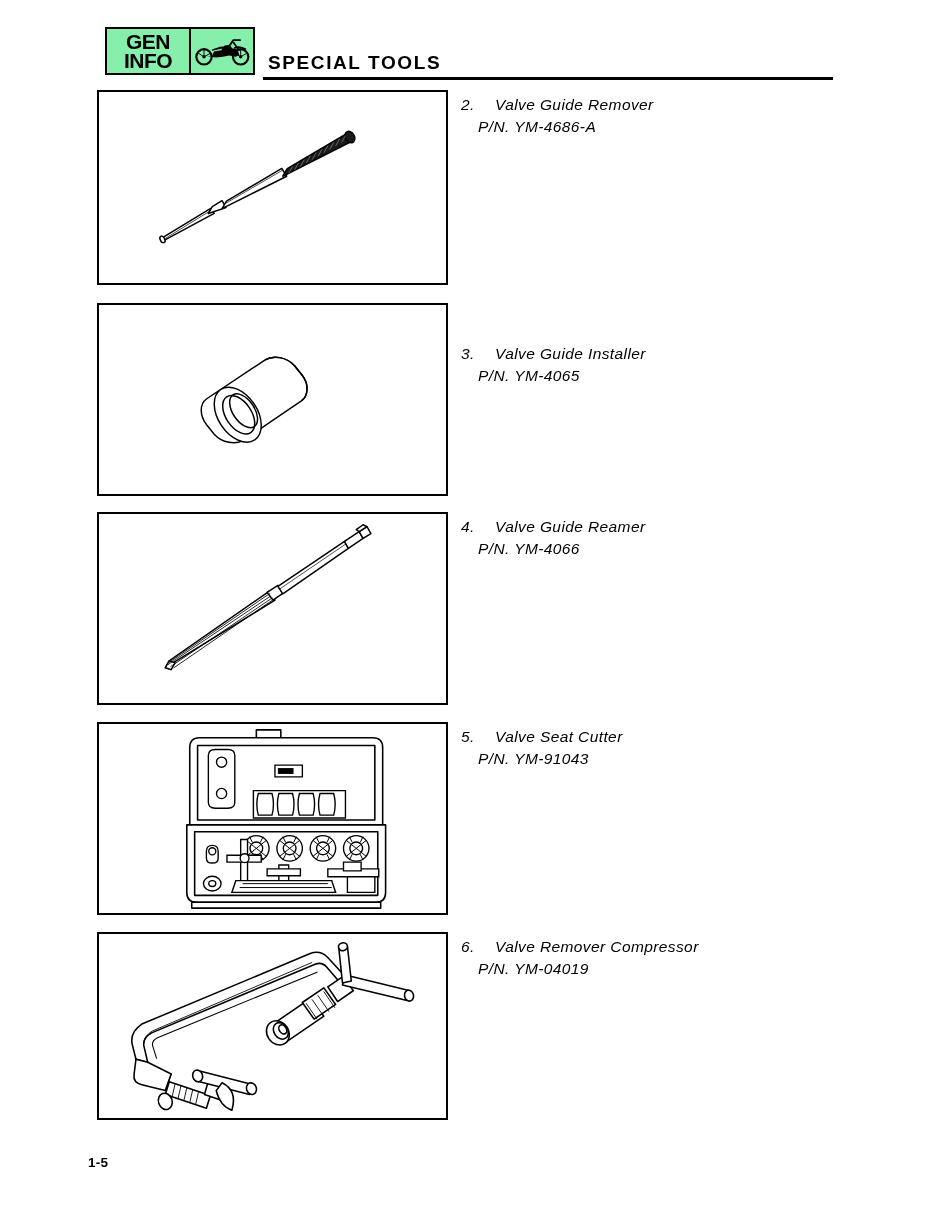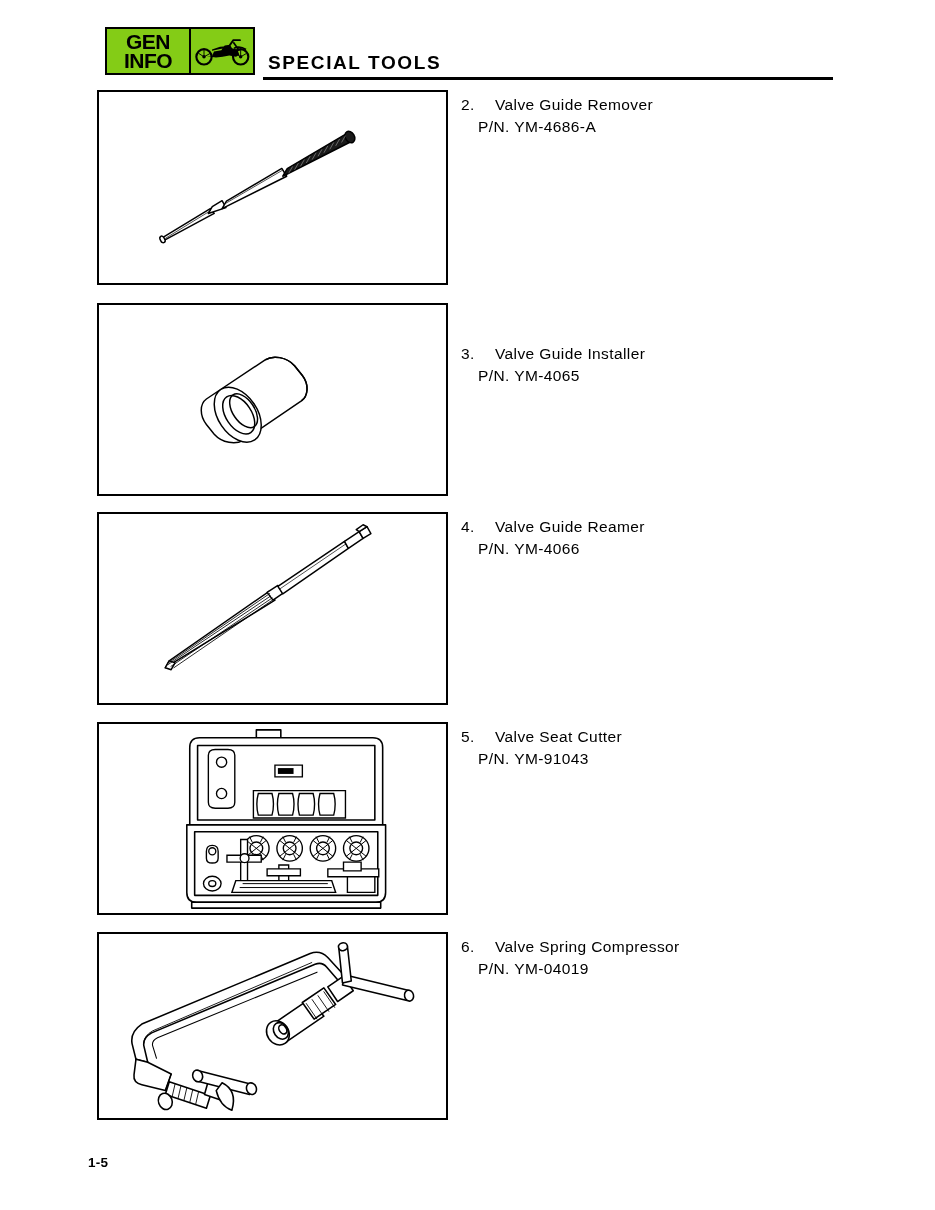--- a/index.html
+++ b/index.html
@@ -31,21 +31,21 @@
   .logo-box {
     position: absolute;
     left: 105px;
     top: 27px;
     width: 150px;
     height: 48px;
     border: 2.5px solid #000;
     box-sizing: border-box;
     display: flex;
     align-items: stretch;
-    background: #84cc16;
+    background: #86efac;
   }
   .logo-text {
     width: 84px;
     display: flex;
     flex-direction: column;
     align-items: center;
     justify-content: center;
     line-height: 0.92;
     border-right: 2.5px solid #000;
     box-sizing: border-box;
@@ -105,20 +105,21 @@
   }
   .caption {
     position: absolute;
     left: 478px;
     top: 0;
     width: 380px;
     font-size: 15.5px;
     line-height: 22px;
     font-family: "Liberation Sans", sans-serif;
     letter-spacing: 0.4px;
+    font-style: italic;
   }
   .caption .cap-line1 {
     white-space: nowrap;
     padding-left: 17px;
     text-indent: -17px;
   }
   .caption .cap-num {
     display: inline-block;
     width: 17px;
   }
@@ -433,20 +434,20 @@
           <path d="M243 12 L252 12 L256 48 L247 50 Z"></path>
           <ellipse cx="247.5" cy="13" rx="4.6" ry="4" transform="rotate(-14 247.5 13)"></ellipse>
         </g>
 
         <g stroke="#000" stroke-width="0.9" fill="none">
           <path d="M44 112 Q44 104 53 99 L216 29"></path>
         </g>
       </svg>
     </div>
     <div class="caption" style="top:4px;">
-      <div class="cap-line1"><span class="cap-num">6.</span><span>Valve Spring Compressor</span></div>
+      <div class="cap-line1"><span class="cap-num">6.</span><span>Valve Remover Compressor</span></div>
       <div class="cap-line2">P/N. YM-04019</div>
     </div>
   </div>
 
   <div class="page-number">1-5</div>
 
 </div>
 
 </body></html>

